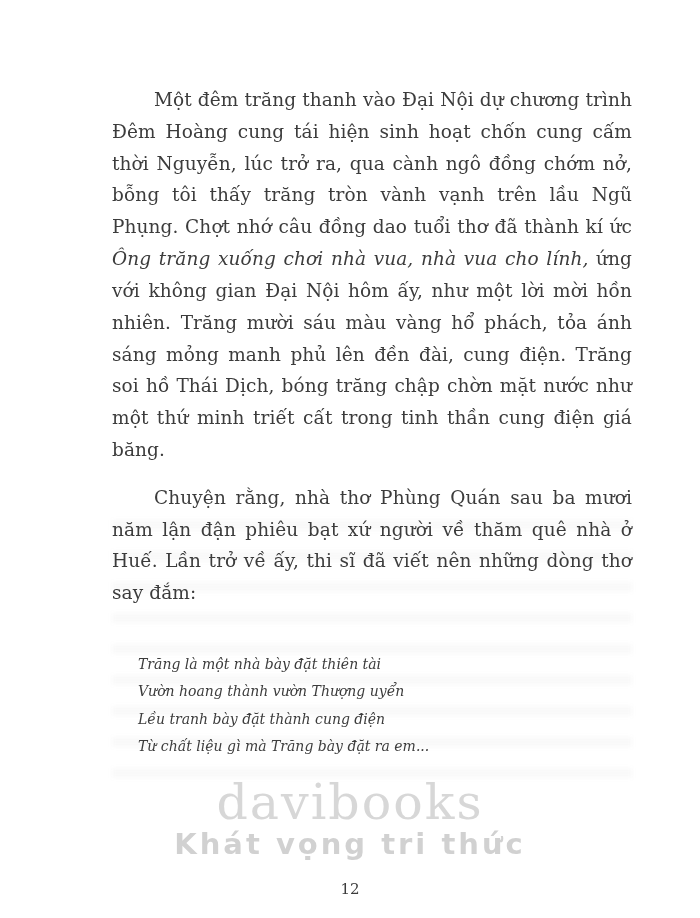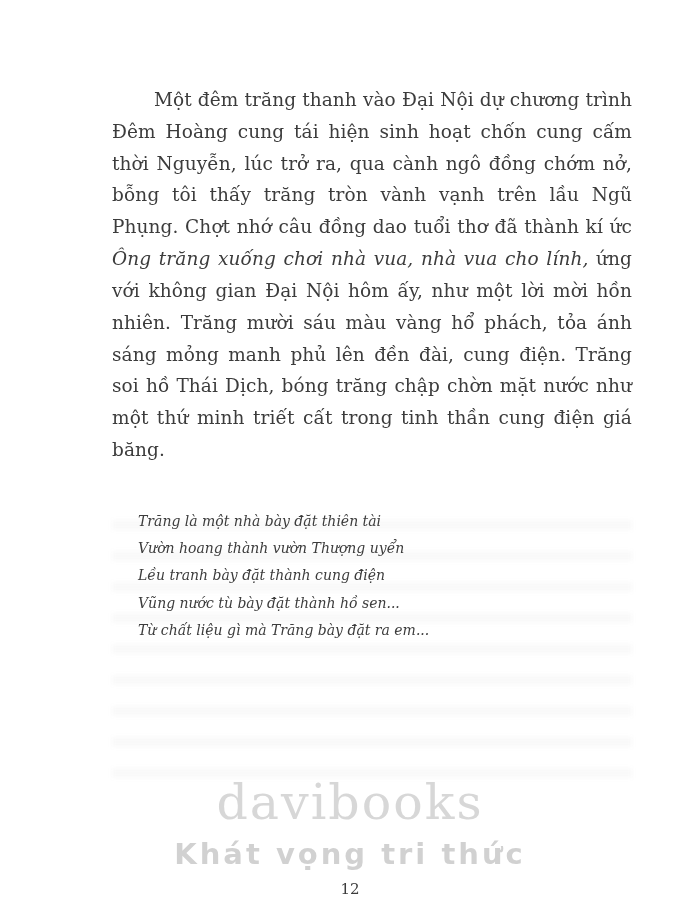--- a/index.html
+++ b/index.html
@@ -53,21 +53,20 @@
     user-select: none;
   }
   .watermark-brand {
     font-family: "DejaVu Serif", serif;
     font-size: 49px;
     line-height: 1;
     color: rgba(150, 150, 150, 0.38);
     letter-spacing: 2px;
   }
   .watermark-tagline {
-    margin-top: 10px;
     font-family: "DejaVu Sans", sans-serif;
     font-weight: bold;
     font-size: 29px;
     color: rgba(140, 140, 140, 0.40);
     letter-spacing: 3px;
   }
   .page-number {
     position: absolute;
     left: 0;
     right: 0;
@@ -100,26 +99,26 @@
 <body>
 
 <div class="page">
 
   <div class="ghost"></div>
 
   <div class="content">
 
     <p class="para"><span>Một đêm trăng thanh vào Đại Nội dự chương trình Đêm Hoàng cung tái hiện sinh hoạt chốn cung cấm thời Nguyễn, lúc trở ra, qua cành ngô đồng chớm nở, bỗng tôi thấy trăng tròn vành vạnh trên lầu Ngũ Phụng. Chợt nhớ câu đồng dao tuổi thơ đã thành kí ức </span><em>Ông trăng xuống chơi nhà vua, nhà vua cho lính,</em><span> ứng với không gian Đại Nội hôm ấy, như một lời mời hồn nhiên. Trăng mười sáu màu vàng hổ phách, tỏa ánh sáng mỏng manh phủ lên đền đài, cung điện. Trăng soi hồ Thái Dịch, bóng trăng chập chờn mặt nước như một thứ minh triết cất trong tinh thần cung điện giá băng.</span></p>
 
+    <p class="para"><span>Chuyện rằng, nhà thơ Phùng Quán sau ba mươi năm lận đận phiêu bạt xứ người về thăm quê nhà ở Huế. Lần trở về ấy, thi sĩ đã viết nên những dòng thơ say đắm:</span></p>
 
     <div class="poem">
       <div class="poem-line">Trăng là một nhà bày đặt thiên tài</div>
       <div class="poem-line">Vườn hoang thành vườn Thượng uyển</div>
       <div class="poem-line">Lều tranh bày đặt thành cung điện</div>
-      <div class="poem-line">Vũng nước tù bày đặt thành hồ sen...</div>
       <div class="poem-line">Từ chất liệu gì mà Trăng bày đặt ra em...</div>
     </div>
 
   </div>
 
   <div class="watermark">
     <div class="watermark-brand">davibooks</div>
     <div class="watermark-tagline">Khát vọng tri thức</div>
   </div>
 

